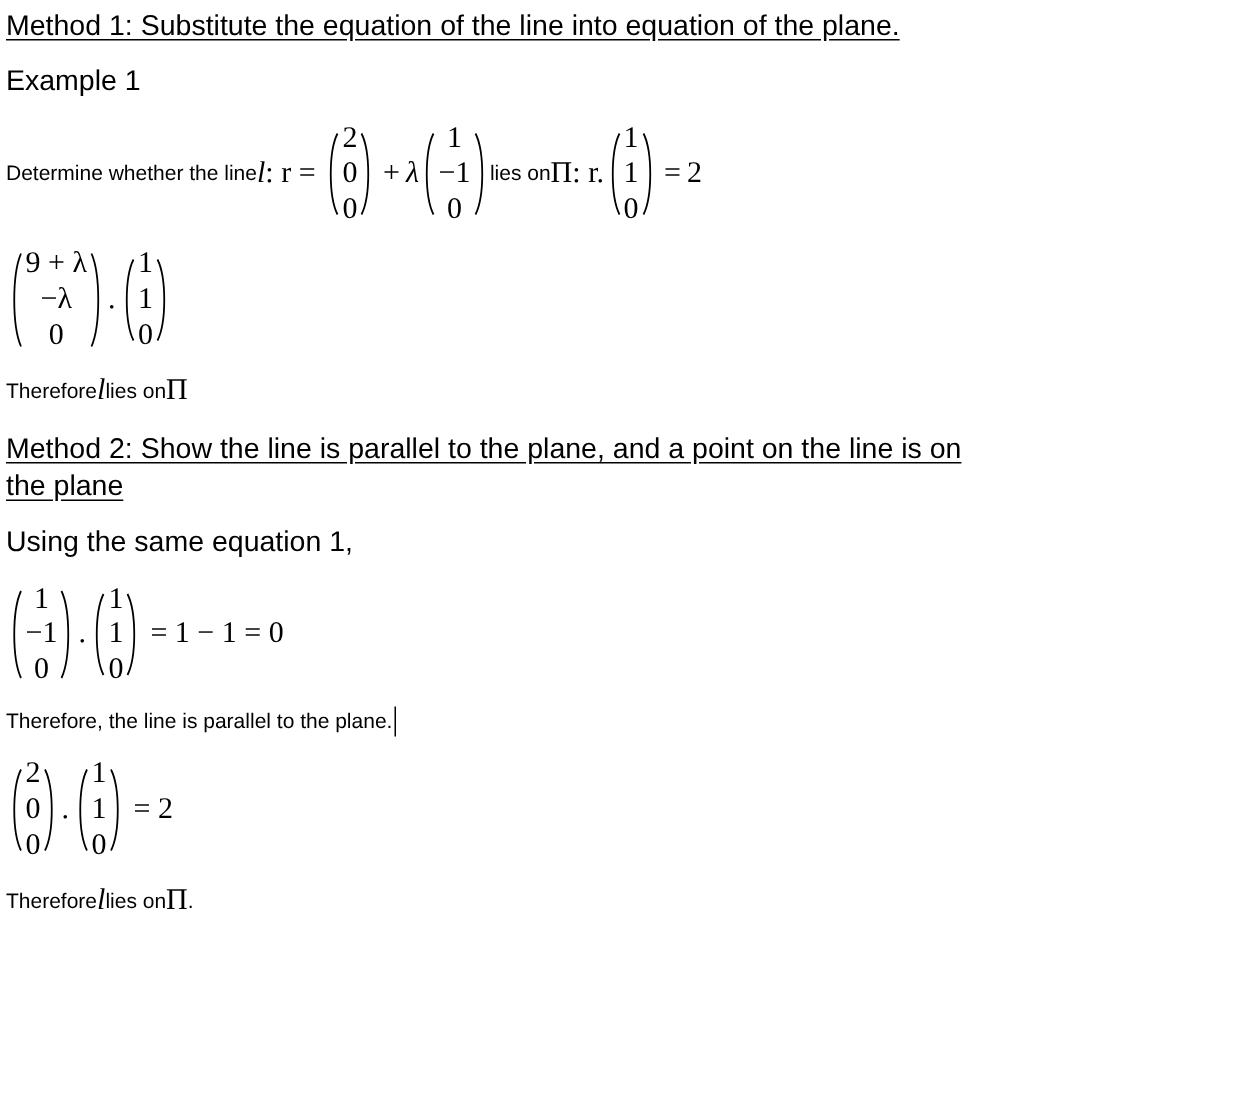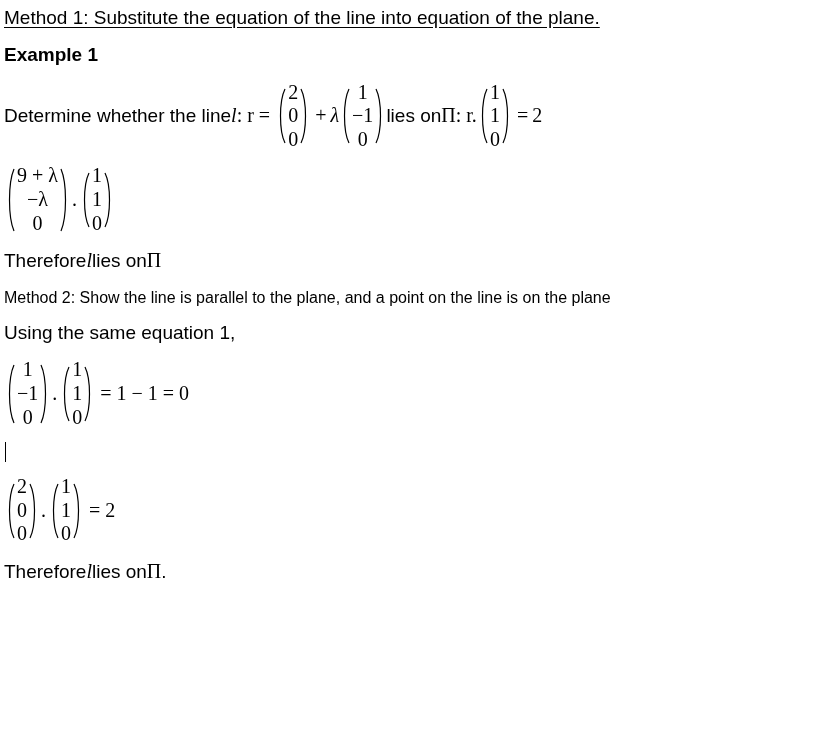--- a/index.html
+++ b/index.html
@@ -26,37 +26,38 @@
     margin: 0 0 13px 0;
     display: flex;
     align-items: center;
     flex-wrap: nowrap;
     white-space: nowrap;
   }
   .underline {
     text-decoration: underline;
     text-underline-offset: 3px;
   }
-  .bold { font-weight: bold; }
+  .bold { font-weight: normal; }
   .ital {
     font-style: italic;
     font-family: "Liberation Serif", serif;
     font-size: 20px;
   }
   .mathtxt {
     font-family: "Liberation Serif", serif;
     font-size: 20px;
   }
   .sp { display: inline-block; width: 5px; }
 
   
   .heading-wrap {
-    font-size: 16px;
+    font-size: 19px;
     line-height: 1.33;
     margin: 0 0 13px 0;
+    text-decoration: underline;
     text-underline-offset: 3px;
     max-width: 820px;
     white-space: normal;
   }
 
   
   .vec {
     display: inline-flex;
     align-items: center;
     margin: 0 1px;
@@ -99,21 +100,21 @@
     padding: 0 2px 0 1px;
   }
   .caret {
     display: inline-block;
     width: 1px;
     height: 20px;
     background: #000;
     margin-left: 1px;
     vertical-align: -3px;
   }
-  .txt { font-size: 19px; }
+  .txt { font-size: 14px; }
 </style>
 </head>
 <body>
 
 <div class="page">
 
   <div class="line underline">
     <span>Method 1: Substitute the equation of the line into equation of the plane.</span>
   </div>
 
@@ -280,20 +281,21 @@
         <svg width="11" height="58" viewBox="0 0 11 58">
             <path d="M2 2 C8 14, 8 44, 2 56" fill="none" stroke="#000" stroke-width="1.2"></path>
           </svg>
       </span>
     </span>
     <span class="sp"></span>
     <span class="mathtxt">= 1 − 1 = 0</span>
   </div>
 
   <div class="line eqline">
+    <span class="txt">Therefore, the line is parallel to the plane.</span>
     <span class="caret"></span>
   </div>
 
   <div class="line eqline">
     <span class="vec">
       <span class="paren">
         <svg width="11" height="58" viewBox="0 0 11 58">
             <path d="M9 2 C3 14, 3 44, 9 56" fill="none" stroke="#000" stroke-width="1.2"></path>
           </svg>
       </span>

